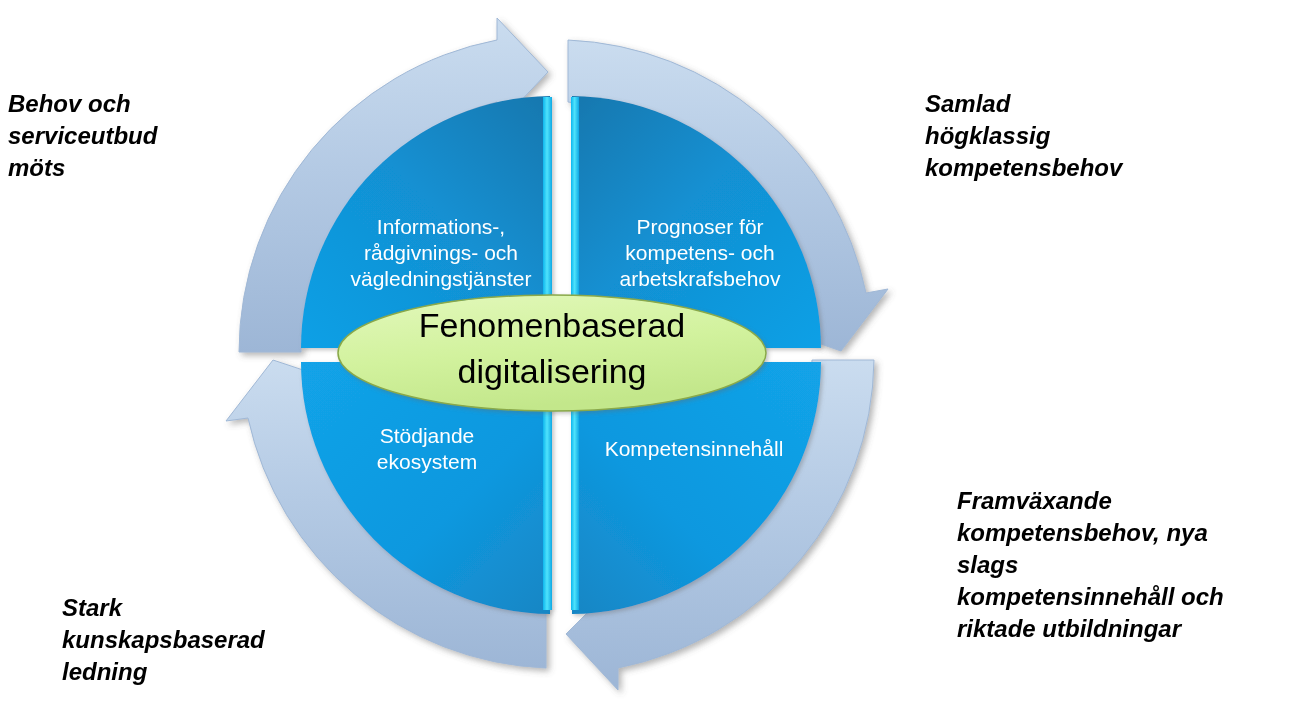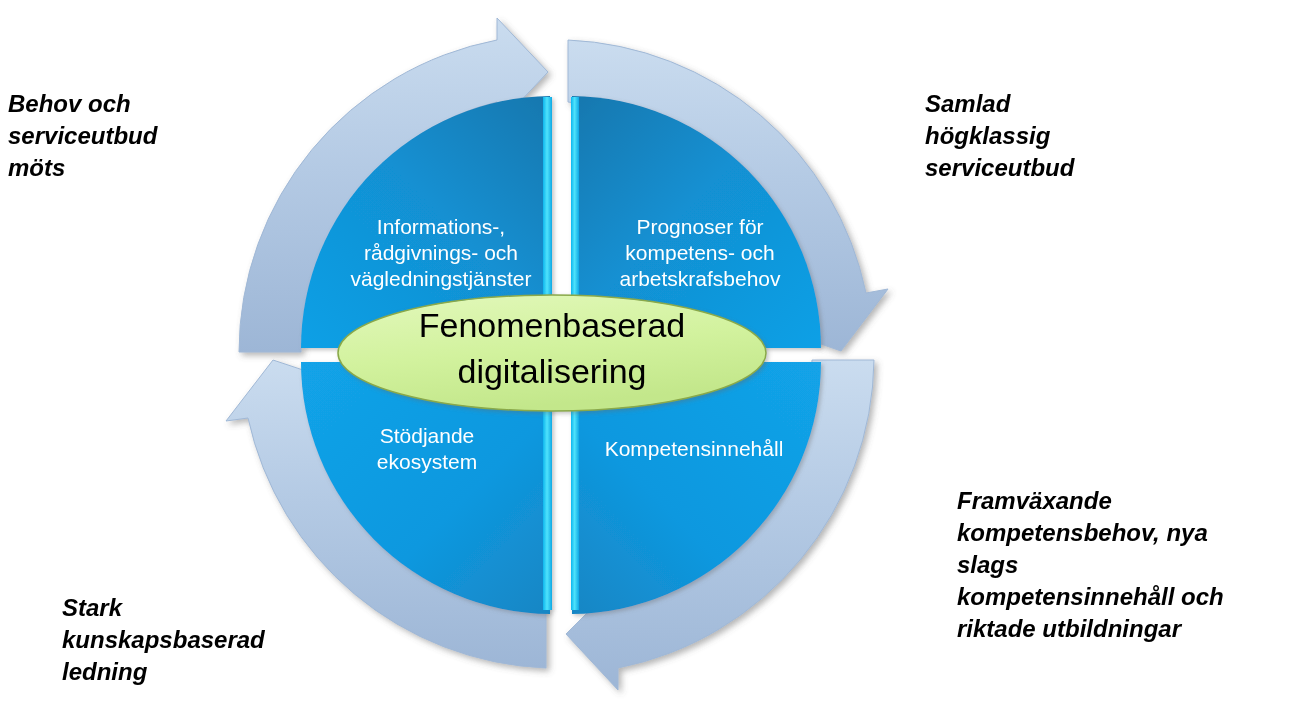--- a/index.html
+++ b/index.html
@@ -207,21 +207,21 @@
 
   </svg>
 
   
   <div class="side-label" id="label-top-left">Behov och
 serviceutbud
 möts</div>
 
   <div class="side-label" id="label-top-right">Samlad
 högklassig
-serviceutbud</div>
+kompetensbehov</div>
 
   <div class="side-label" id="label-bottom-right">Framväxande
 kompetensbehov, nya
 slags
 kompetensinnehåll och
 riktade utbildningar</div>
 
   <div class="side-label" id="label-bottom-left">Stark
 kunskapsbaserad
 ledning</div>

